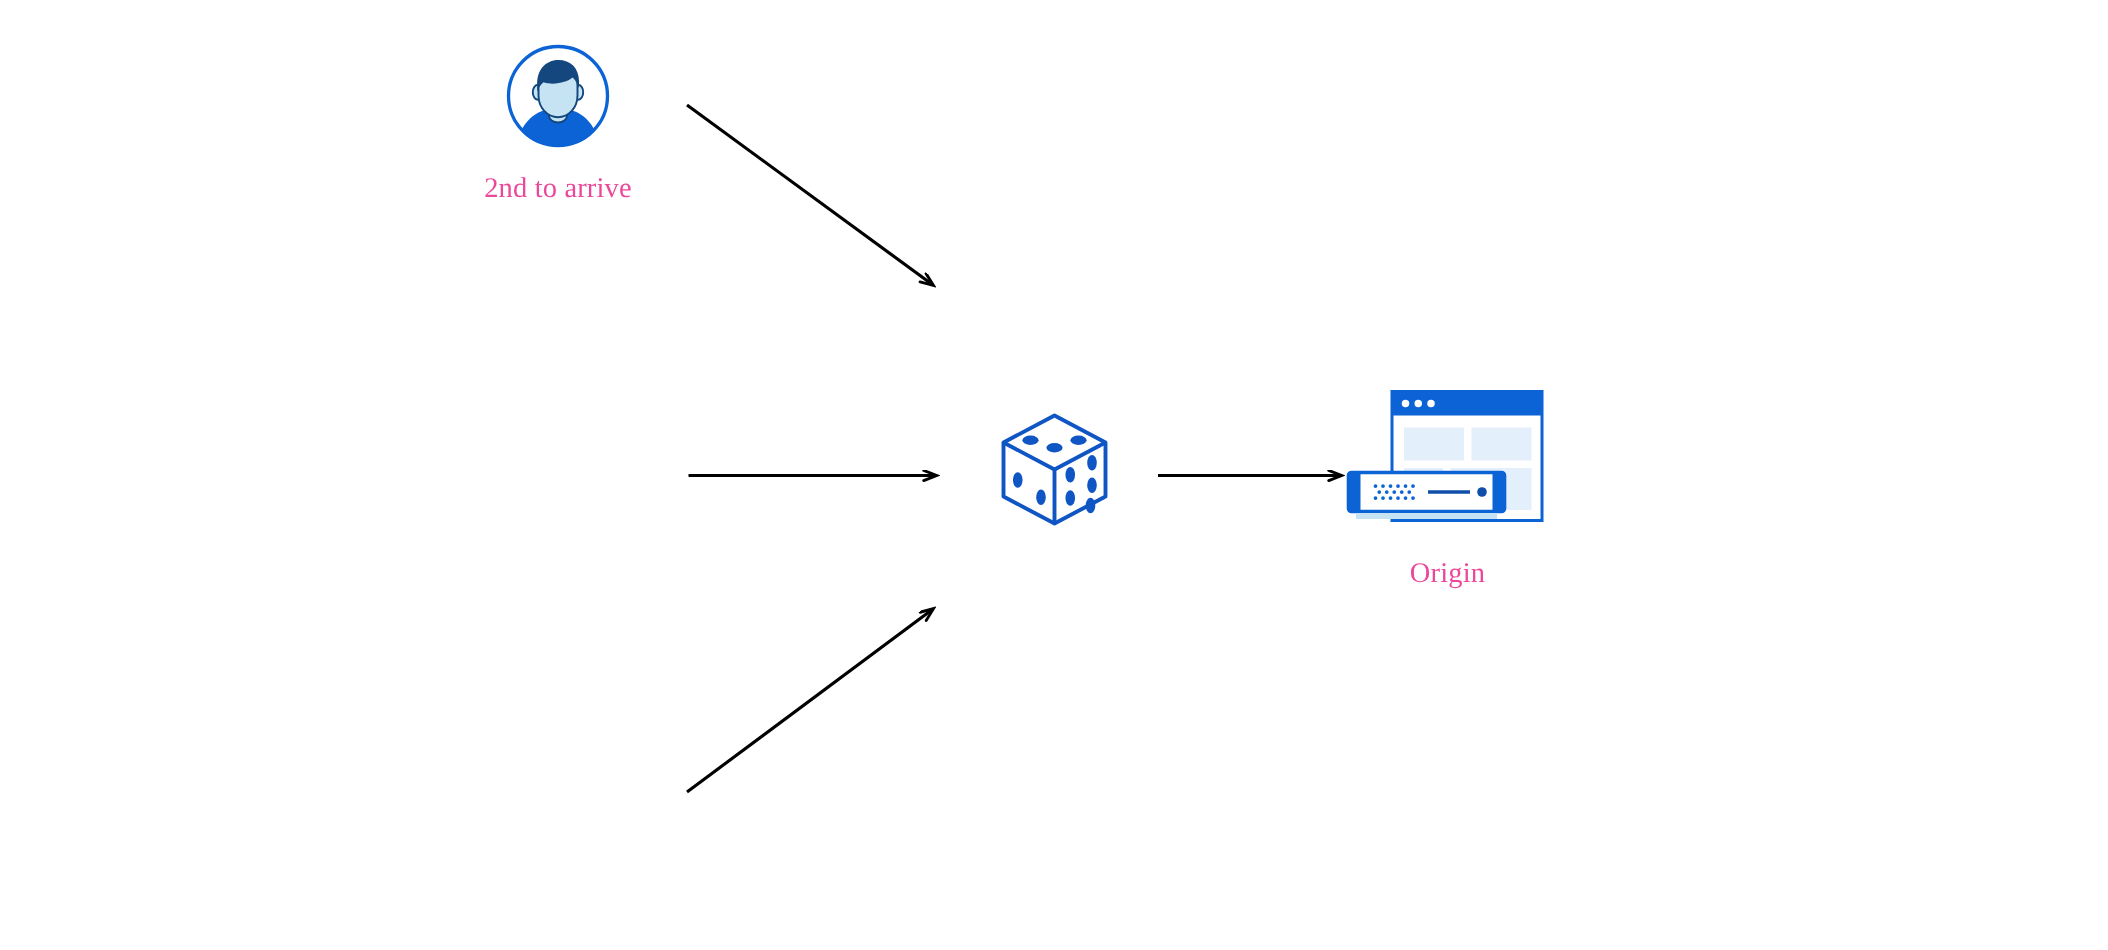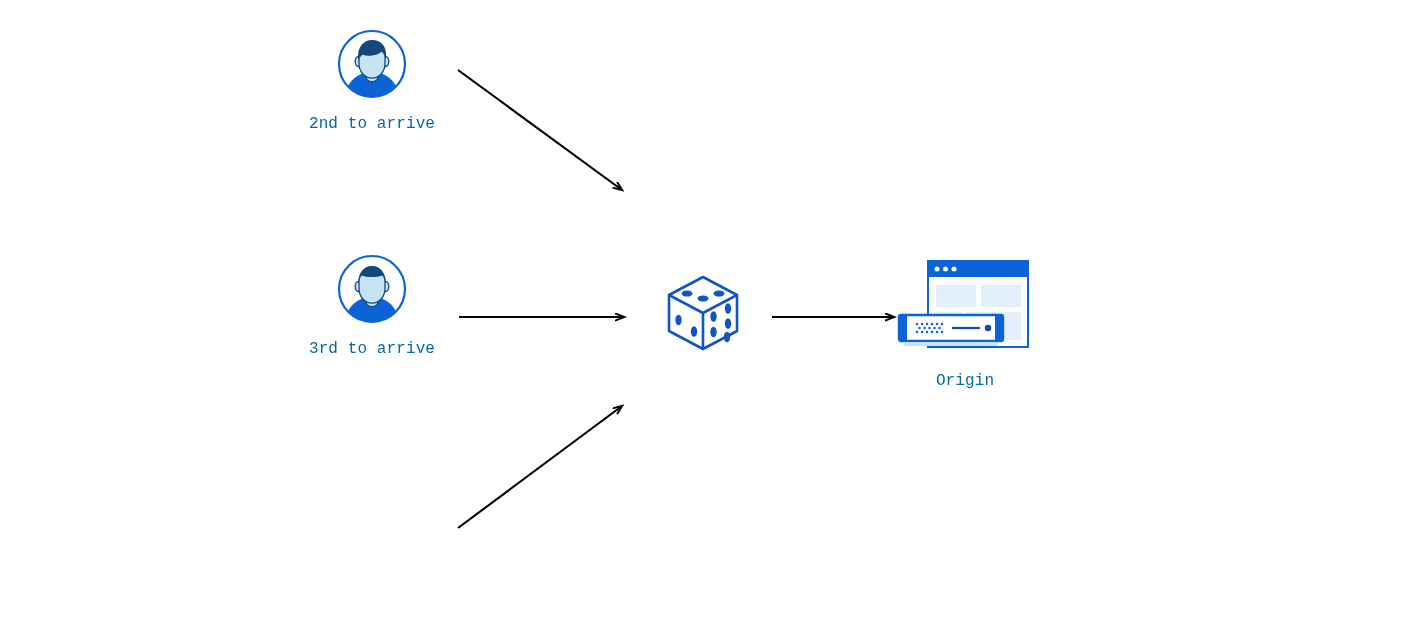--- a/index.html
+++ b/index.html
@@ -20,23 +20,23 @@
     width: 1405px;
     height: 633px;
   }
   .node {
     position: absolute;
     display: flex;
     flex-direction: column;
     align-items: center;
   }
   .node-label {
-    font-family: Liberation Mono, monospace;
-    font-size: 16px;
-    color: #0369a1;
+    font-family: Liberation Serif, serif;
+    font-size: 19px;
+    color: #ec4899;
     letter-spacing: 0.1px;
     white-space: nowrap;
     line-height: 1;
   }
   .avatar-node .node-label { margin-top: 16px; }
   .origin-node .node-label { margin-top: 15px; }
 
   .avatar-wrap {
     width: 72px;
     height: 72px;
@@ -91,41 +91,20 @@
           <ellipse cx="22.5" cy="33.5" rx="3.3" ry="5" fill="#c5e3f2" stroke="#14477d" stroke-width="1.3"></ellipse>
           <ellipse cx="49.5" cy="33.5" rx="3.3" ry="5" fill="#c5e3f2" stroke="#14477d" stroke-width="1.3"></ellipse>
           <path d="M23 29c0-9 5.8-15 13-15s13 6 13 15v6.5c0 8.4-5.8 14.6-13 14.6S23 43.9 23 35.5V29z" fill="#c5e3f2" stroke="#14477d" stroke-width="1.3"></path>
           <path d="M22.2 28.5c-0.6-9.4 5.4-16.5 14-16.5 8.2 0 13.6 5.4 13.8 13.8 0.1 3.2-0.4 5.1-0.4 5.1s-1.1-5.3-4-7.2c-3.4 3.2-12.6 5.4-19.2 3.1-1.9 1.4-3.3 3.6-4.2 6.3-0.1-1.4-0.1-3-0.0-4.6z" fill="#14477d"></path>
         </g>
       </svg>
     </div>
     <div class="node-label">2nd to arrive</div>
   </div>
 
-  <div class="node avatar-node" style="left:316px; top:253px; width:112px;">
-    <div class="avatar-wrap">
-      <svg viewBox="0 0 72 72" width="72" height="72">
-        <defs>
-            <clipPath id="clipB">
-              <circle cx="36" cy="36" r="33"></circle>
-            </clipPath>
-          </defs>
-        <circle cx="36" cy="36" r="33" fill="#ffffff" stroke="#0b63d6" stroke-width="2.2"></circle>
-        <g clip-path="url(#clipB)">
-          <path d="M36 44c-13.5 0-23 8.5-25.5 18.5C16 70 25.5 74 36 74s20-4 25.5-11.5C59 52.5 49.5 44 36 44z" fill="#0b63d6"></path>
-          <path d="M30 39h12v10c0 2.6-2.7 4.6-6 4.6s-6-2-6-4.6V39z" fill="#c5e3f2" stroke="#14477d" stroke-width="1.3"></path>
-          <ellipse cx="22.5" cy="33.5" rx="3.3" ry="5" fill="#c5e3f2" stroke="#14477d" stroke-width="1.3"></ellipse>
-          <ellipse cx="49.5" cy="33.5" rx="3.3" ry="5" fill="#c5e3f2" stroke="#14477d" stroke-width="1.3"></ellipse>
-          <path d="M23 29c0-9 5.8-15 13-15s13 6 13 15v6.5c0 8.4-5.8 14.6-13 14.6S23 43.9 23 35.5V29z" fill="#c5e3f2" stroke="#14477d" stroke-width="1.3"></path>
-          <path d="M22.6 30c-0.5-10.2 5.5-17 13.4-17s13.9 6.8 13.4 17c-0.6-3.1-1.6-5.6-3-7.4-6.4 2-14.6 2-20.8 0-1.4 1.8-2.4 4.3-3 7.4z" fill="#14477d"></path>
-        </g>
-      </svg>
-    </div>
-    <div class="node-label">3rd to arrive</div>
-  </div>
 
 
   <div class="node" style="left:655px; top:268px; width:96px;">
     <div class="dice-wrap">
       <svg viewBox="0 0 90 90" width="90" height="90">
         <g fill="none" stroke="#0f56c4" stroke-width="2.6" stroke-linejoin="round">
           <path d="M45 9 L79 27 L79 63 L45 81 L11 63 L11 27 Z"></path>
           <path d="M11 27 L45 45 L79 27"></path>
           <path d="M45 45 L45 81"></path>
         </g>

